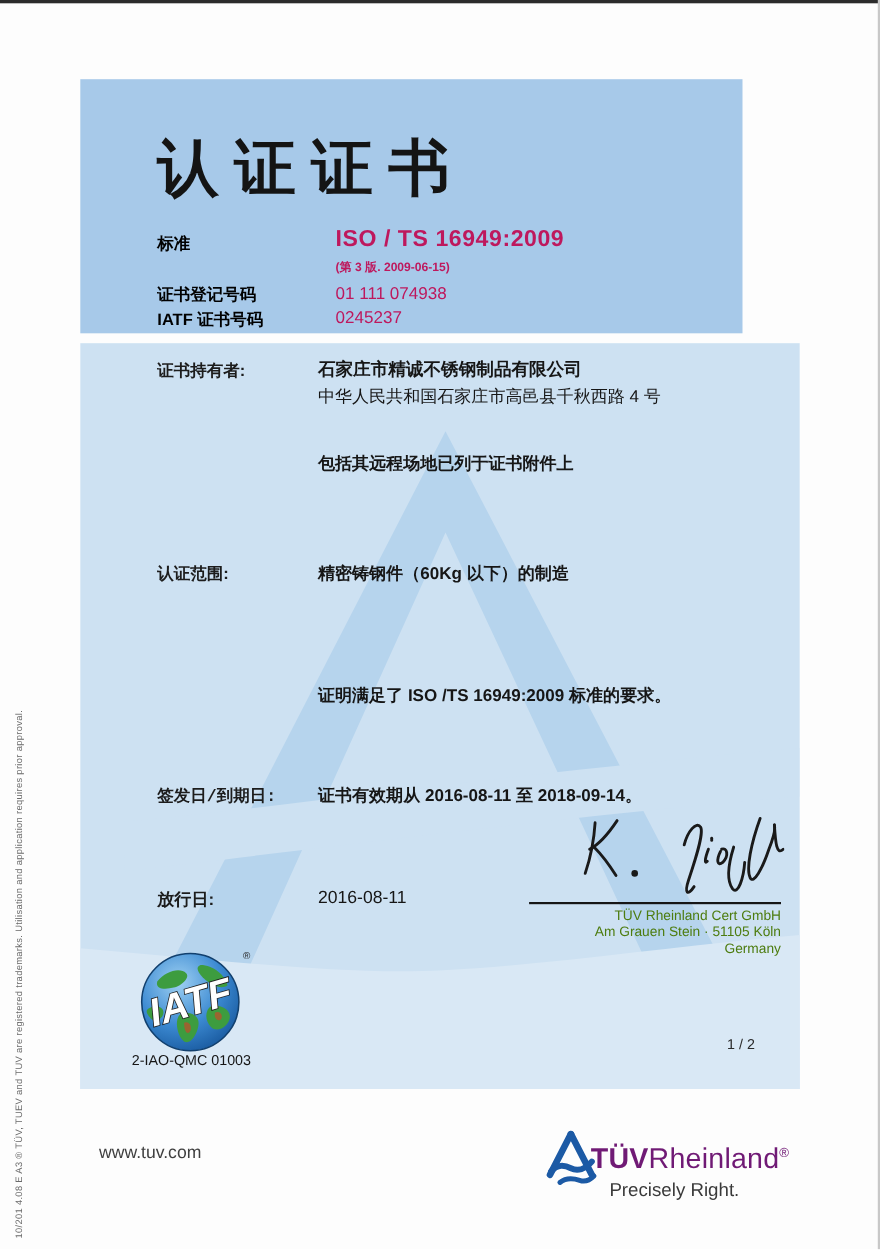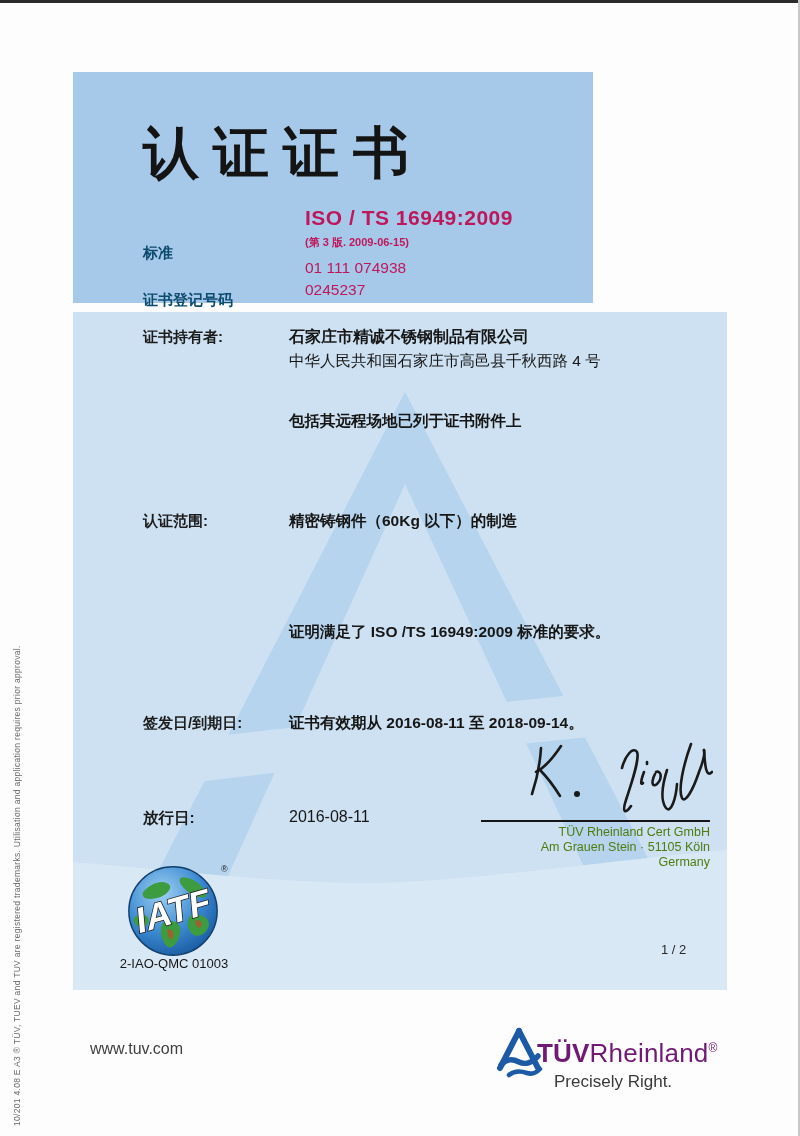--- a/index.html
+++ b/index.html
@@ -12,23 +12,23 @@
   .scan-edge-top { position:absolute; left:0; top:0; width:800px; height:3px; background:#2b2b2b; }
   .scan-edge-right { position:absolute; right:0; top:0; width:2px; height:1136px; background:#c8c8c8; }
 
   .side-note {
     position:absolute; left:12px; top:1126px; width:380px;
     transform:rotate(-90deg); transform-origin:left top;
     font-size:8.5px; color:#6a6a6a; letter-spacing:.3px; white-space:nowrap;
   }
 
   .cert { position:absolute; left:73px; top:72px; width:654px; }
-  .cert-top { position:relative; width:520px; height:231px; background:#a7c9e9; }
+  .cert-top { position:relative; width:602px; height:231px; background:#a7c9e9; }
   .cert-title { position:absolute; left:70px; top:44px; font-size:56px; font-weight:700; letter-spacing:14px; color:#141414; }
-  .lbl { position:absolute; left:70px; font-size:15px; font-weight:600; color:#0c4a6e;margin-top:32px; }
+  .lbl { position:absolute; left:70px; font-size:15px; font-weight:600; color:#000000; }
   .val { position:absolute; left:232px; color:#be185d; }
   .std-lbl { top:140px; }
   .std-val { top:134px; font-size:21px; font-weight:700; letter-spacing:.5px; }
   .std-ed  { top:163px; font-size:11px; font-weight:700; }
   .reg-lbl { top:187px; }
   .reg-val { top:187px; font-size:15.5px; }
   .iatf-lbl { top:209px; }
   .iatf-val { top:209px; font-size:15.5px; }
 
   .cert-body { position:relative; margin-top:9px; width:654px; height:678px; background:#cde1f2; overflow:hidden; }
@@ -36,21 +36,21 @@
 
   .b-lbl { position:absolute; left:70px; font-size:15px; font-weight:600; color:#1c1c1c; }
   .b-val { position:absolute; left:216px; color:#161616; }
   .holder-lbl { top:16px; }
   .holder-block { top:13px; line-height:24px; font-size:15.5px; }
   .holder-name { font-weight:700; font-size:16px; }
   .remote-note { top:99px; font-weight:700; font-size:15.5px; }
   .scope-lbl { top:200px; }
   .scope-val { top:199px; font-weight:700; font-size:15.5px; }
   .compliance { top:310px; font-weight:700; font-size:15.5px; }
-  .validity-lbl { top:402px; }
+  .validity-lbl { top:402px;font-family:Liberation Mono, monospace; }
   .validity-val { top:401px; font-weight:700; font-size:15.5px; }
   .release-lbl { top:496px; font-size:15.5px; }
   .release-val { top:496px; font-size:16px; }
 
   .signature { position:absolute; left:452px; top:420px; }
   .sig-line { position:absolute; left:408px; top:508px; width:229px; height:2px; background:#161616; }
   .issuer { position:absolute; right:17px; top:513px; text-align:right; font-size:12.5px; line-height:15px; color:#4d7c0f; }
 
   .iatf-logo { position:absolute; left:53px; top:552px; width:94px; height:94px; }
   .iatf-reg { position:absolute; left:148px; top:552px; font-size:9px; color:#222; }

